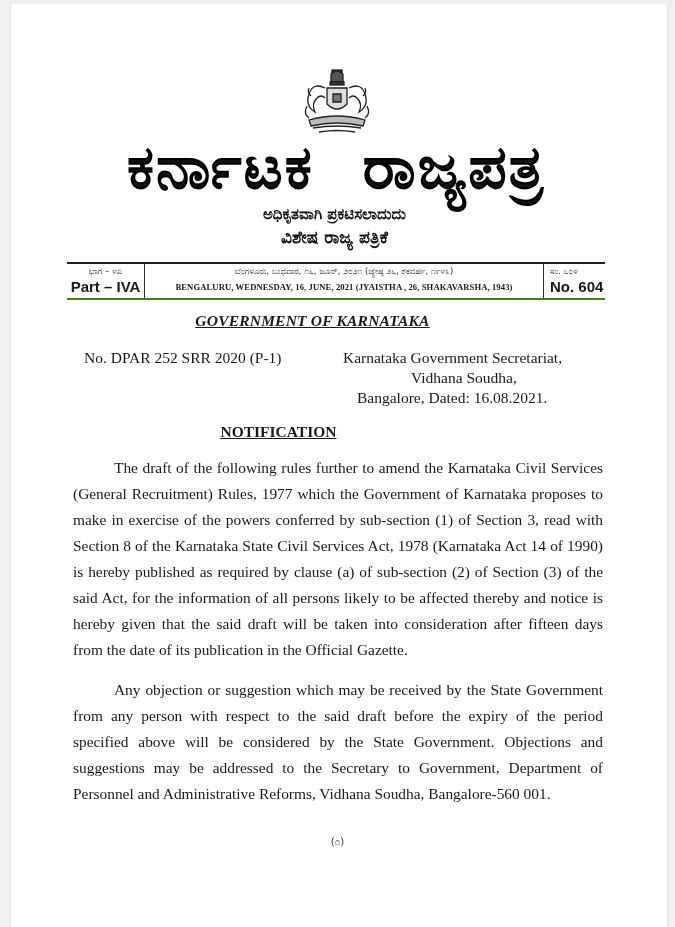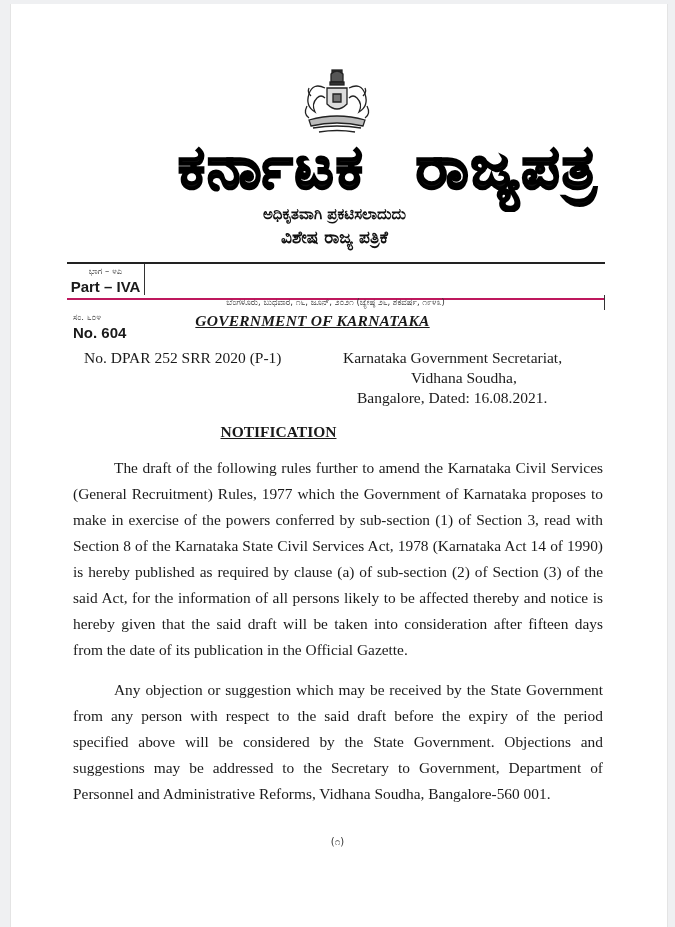--- a/index.html
+++ b/index.html
@@ -16,43 +16,42 @@
       background: #ffffff;
       border-left: 1px solid #e4e4e4;
       border-right: 1px solid #e4e4e4;
     }
     .abs { position: absolute; }
 
     
     .emblem { left: 297px; top: 66px; width: 80px; height: 72px; }
     .masthead {
       left: 60px; top: 122px; width: 552px; height: 90px;
-      text-align: right;
+      text-align: center;
       font-family: "DejaVu Sans", sans-serif;
-      font-weight: bold; font-size: 60px; line-height: 90px;
+      font-weight: normal; font-size: 60px; line-height: 90px;
       color: #111;
       -webkit-text-stroke: 2px #000;
       letter-spacing: 2px;
       white-space: nowrap; overflow: hidden;
     }
     .masthead .word { display: inline-block; margin: 0 14px; }
     .sub1, .sub2 {
       left: 0; width: 669px; text-align: center;
       font-family: "DejaVu Sans", sans-serif; font-weight: bold;
       color: #111; white-space: nowrap;
     }
     .sub1 { top: 205px; font-size: 15px; }
     .sub2 { top: 227px; font-size: 17px; }
 
     
     .hdr-table {
       left: 67px; top: 262px; width: 538px; height: 34px;
-      border-top: 2px solid #222; border-bottom: 2px solid #be185d;
+      border-top: 2px solid #222; border-bottom: 2px solid #4d7c0f;
       display: flex;
-      flex-direction: column;
     }
     .hdr-cell { box-sizing: border-box; height: 100%; position: relative; }
     .hdr-left { width: 78px; border-right: 1px solid #333; text-align: center; }
     .hdr-mid { flex: 1; border-right: 1px solid #333; text-align: center; }
     .hdr-right { width: 61px; padding-left: 6px; }
     .hdr-kn {
       font-family: "DejaVu Sans", sans-serif; font-size: 8.5px; color: #333;
       line-height: 15px; display: block; white-space: nowrap; overflow: hidden;
     }
     .hdr-en-sans {
@@ -127,20 +126,21 @@
 <div class="abs sub1">ಅಧಿಕೃತವಾಗಿ ಪ್ರಕಟಿಸಲಾದುದು</div>
 <div class="abs sub2">ವಿಶೇಷ ರಾಜ್ಯ ಪತ್ರಿಕೆ</div>
 
 <div class="abs hdr-table">
   <div class="hdr-cell hdr-left">
     <span class="hdr-kn">ಭಾಗ – ೪ಎ</span>
     <span class="hdr-en-sans">Part – IVA</span>
   </div>
   <div class="hdr-cell hdr-mid">
     <span class="hdr-kn">ಬೆಂಗಳೂರು, ಬುಧವಾರ, ೧೬, ಜೂನ್, ೨೦೨೧ (ಜ್ಯೇಷ್ಠ ೨೬, ಶಕವರ್ಷ, ೧೯೪೩)</span>
+    <span class="hdr-en-serif">BENGALURU,  WEDNESDAY, 16,  JUNE, 2021 (JYAISTHA , 26, SHAKAVARSHA, 1943)</span>
   </div>
   <div class="hdr-cell hdr-right">
     <span class="hdr-kn">ಸಂ. ೬೦೪</span>
     <span class="hdr-en-sans">No. 604</span>
   </div>
 </div>
 
 <div class="abs gov-title">GOVERNMENT OF KARNATAKA</div>
 
 <div class="abs ref-no">No. DPAR 252 SRR 2020 (P-1)</div>

